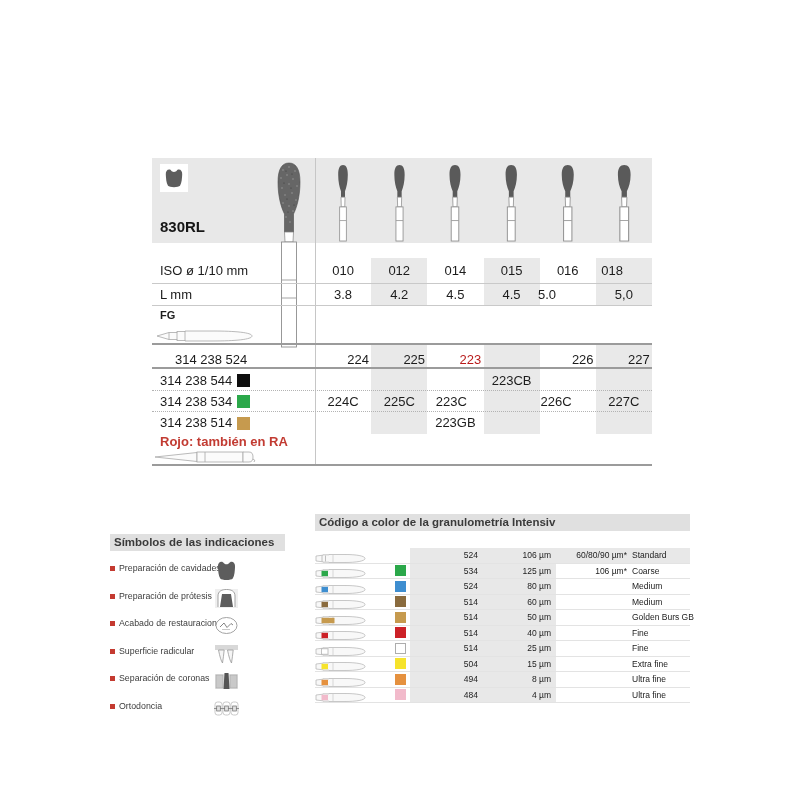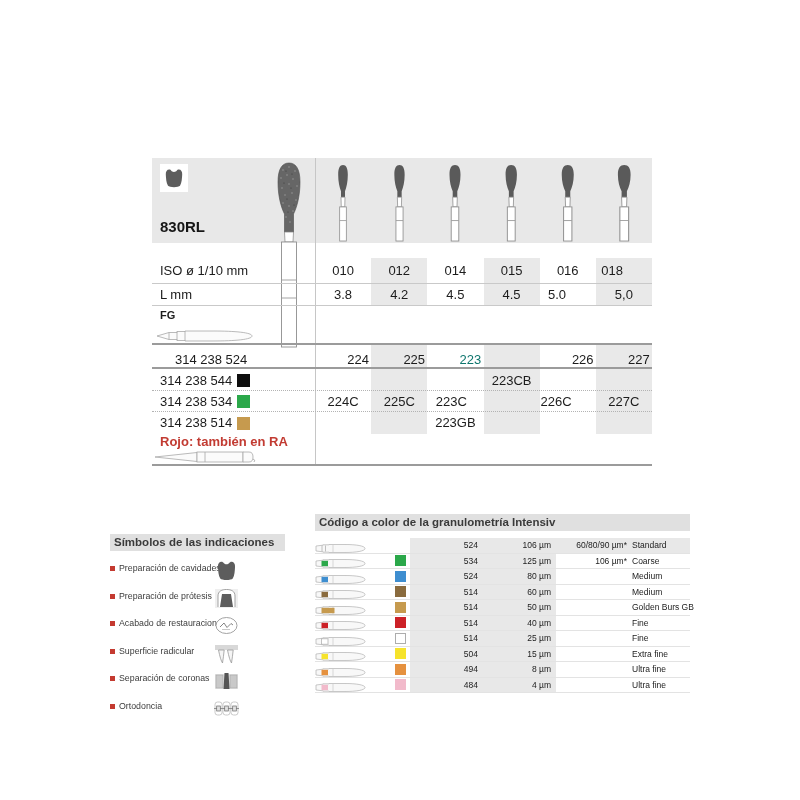--- a/index.html
+++ b/index.html
@@ -11,21 +11,21 @@
   .band{position:absolute;left:0;top:0;width:500px;height:85px;background:#e8e8e8;}
   .tooth-box{position:absolute;left:8px;top:6px;width:28px;height:28px;background:#fff;
              display:flex;align-items:center;justify-content:center;}
   .prod-code{position:absolute;left:8px;top:60px;font-size:15px;font-weight:bold;color:#161616;}
   .vdiv{position:absolute;left:163px;top:0;width:1px;height:308px;background:#c6c6c6;}
   .stripe{position:absolute;background:#e9e9e9;}
   .row{position:absolute;left:0;width:500px;box-sizing:border-box;}
   .row.lined{border-bottom:1px solid #c9c9c9;}
   .rlabel{position:absolute;left:8px;font-size:13px;color:#1c1c1c;white-space:nowrap;}
   .cell{position:absolute;text-align:center;font-size:13px;color:#1c1c1c;}
-  .cell.red{color:#0f766e;}
+  .cell.red{color:#b91c1c;}
   .thick{position:absolute;left:0;width:500px;height:2px;background:#9b9b9b;}
   .fg-label{position:absolute;left:8px;top:151px;font-size:11px;font-weight:bold;}
   .fg-icon{position:absolute;left:3px;top:170px;}
   .ra-icon{position:absolute;left:1px;top:291px;}
   .red-note{position:absolute;left:8px;top:276px;font-size:13px;font-weight:bold;color:#c23b32;}
   .sq{position:absolute;left:85px;width:13px;height:13px;}
   .bur-small{position:absolute;top:6px;}
   .big-bur{position:absolute;left:123px;top:4px;}
 
   
@@ -34,21 +34,21 @@
   .symbols{position:absolute;left:110px;top:514px;width:180px;}
   .symbols .sec-header{width:175px;margin-top:20px;}
   .sym-items{position:relative;margin-top:7px;}
   .sym-item{position:relative;height:27.5px;}
   .sym-bullet{position:absolute;left:0;top:8px;width:5px;height:5px;background:#c43a30;}
   .sym-label{position:absolute;left:9px;top:5px;font-size:8.8px;color:#3c3c3c;white-space:nowrap;}
   .sym-icon{position:absolute;left:104px;top:0px;width:25px;height:25px;}
 
   .grit{position:absolute;left:315px;top:514px;width:375px;}
   .grit .sec-header{width:375px;}
-  .grit-rows{position:relative;margin-top:7px;}
+  .grit-rows{position:relative;margin-top:17px;}
   .grit-row{position:relative;height:14.5px;border-bottom:1px solid #e3e3e3;}
   .gz{position:absolute;left:95px;top:0;height:100%;width:146px;background:#e8e8e8;}
   .grit-row.first .gz{width:280px;}
   .gtxt{position:absolute;top:0;font-size:8.5px;line-height:14.5px;color:#222;white-space:nowrap;}
   .gcode{left:100px;width:63px;text-align:right;}
   .ggrit{left:170px;width:66px;text-align:right;}
   .gextra{left:240px;width:72px;text-align:right;}
   .gname{left:317px;width:60px;text-align:left;}
   .gsq{position:absolute;left:80px;top:1.5px;width:11px;height:11px;box-sizing:border-box;}
   .gbur{position:absolute;left:0;top:1.5px;}
@@ -158,21 +158,21 @@
       <span class="cell" style="left: 331.5px; width: 56.1667px; line-height: 26px;">015</span>
       <span class="cell" style="left: 387.667px; width: 56.1667px; line-height: 26px;">016</span>
       <span class="cell" style="left: 432px; width: 56.1667px; line-height: 26px;">018</span>
     </div>
   <div class="row lined" id="l-row" style="top:126px;height:22px;">
     <span class="rlabel" style="line-height:22px;">L mm</span>
   <span class="cell" style="left: 163px; width: 56.1667px; line-height: 22px;">3.8</span>
       <span class="cell" style="left: 219.167px; width: 56.1667px; line-height: 22px;">4.2</span>
       <span class="cell" style="left: 275.333px; width: 56.1667px; line-height: 22px;">4.5</span>
       <span class="cell" style="left: 331.5px; width: 56.1667px; line-height: 22px;">4.5</span>
-      <span class="cell" style="left: 377px; width: 56.1667px; line-height: 22px;">5.0</span>
+      <span class="cell" style="left: 367px; width: 56.1667px; line-height: 22px;">5.0</span>
       <span class="cell" style="left: 443.833px; width: 56.1667px; line-height: 22px;">5,0</span>
     </div>
 
   <div class="fg-label">FG</div>
   <svg class="fg-icon" width="100" height="16" viewBox="0 0 100 16">
     <path fill="#fbfbfb" stroke="#a8a8a8" stroke-width="0.8" d="M2,8 L14,4.5 L22,4.5 L22,3.5 L30,3.5 L30,3 L58,3 C80,3 97,4.5 97,8 C97,11.5 80,13 58,13 L30,13 L30,12.5 L22,12.5 L22,11.5 L14,11.5 Z"></path>
     <line x1="14" y1="4.5" x2="14" y2="11.5" stroke="#a8a8a8" stroke-width="0.8"></line>
     <line x1="22" y1="3.5" x2="22" y2="12.5" stroke="#a8a8a8" stroke-width="0.8"></line>
     <line x1="30" y1="3" x2="30" y2="13" stroke="#a8a8a8" stroke-width="0.8"></line>
   </svg>

